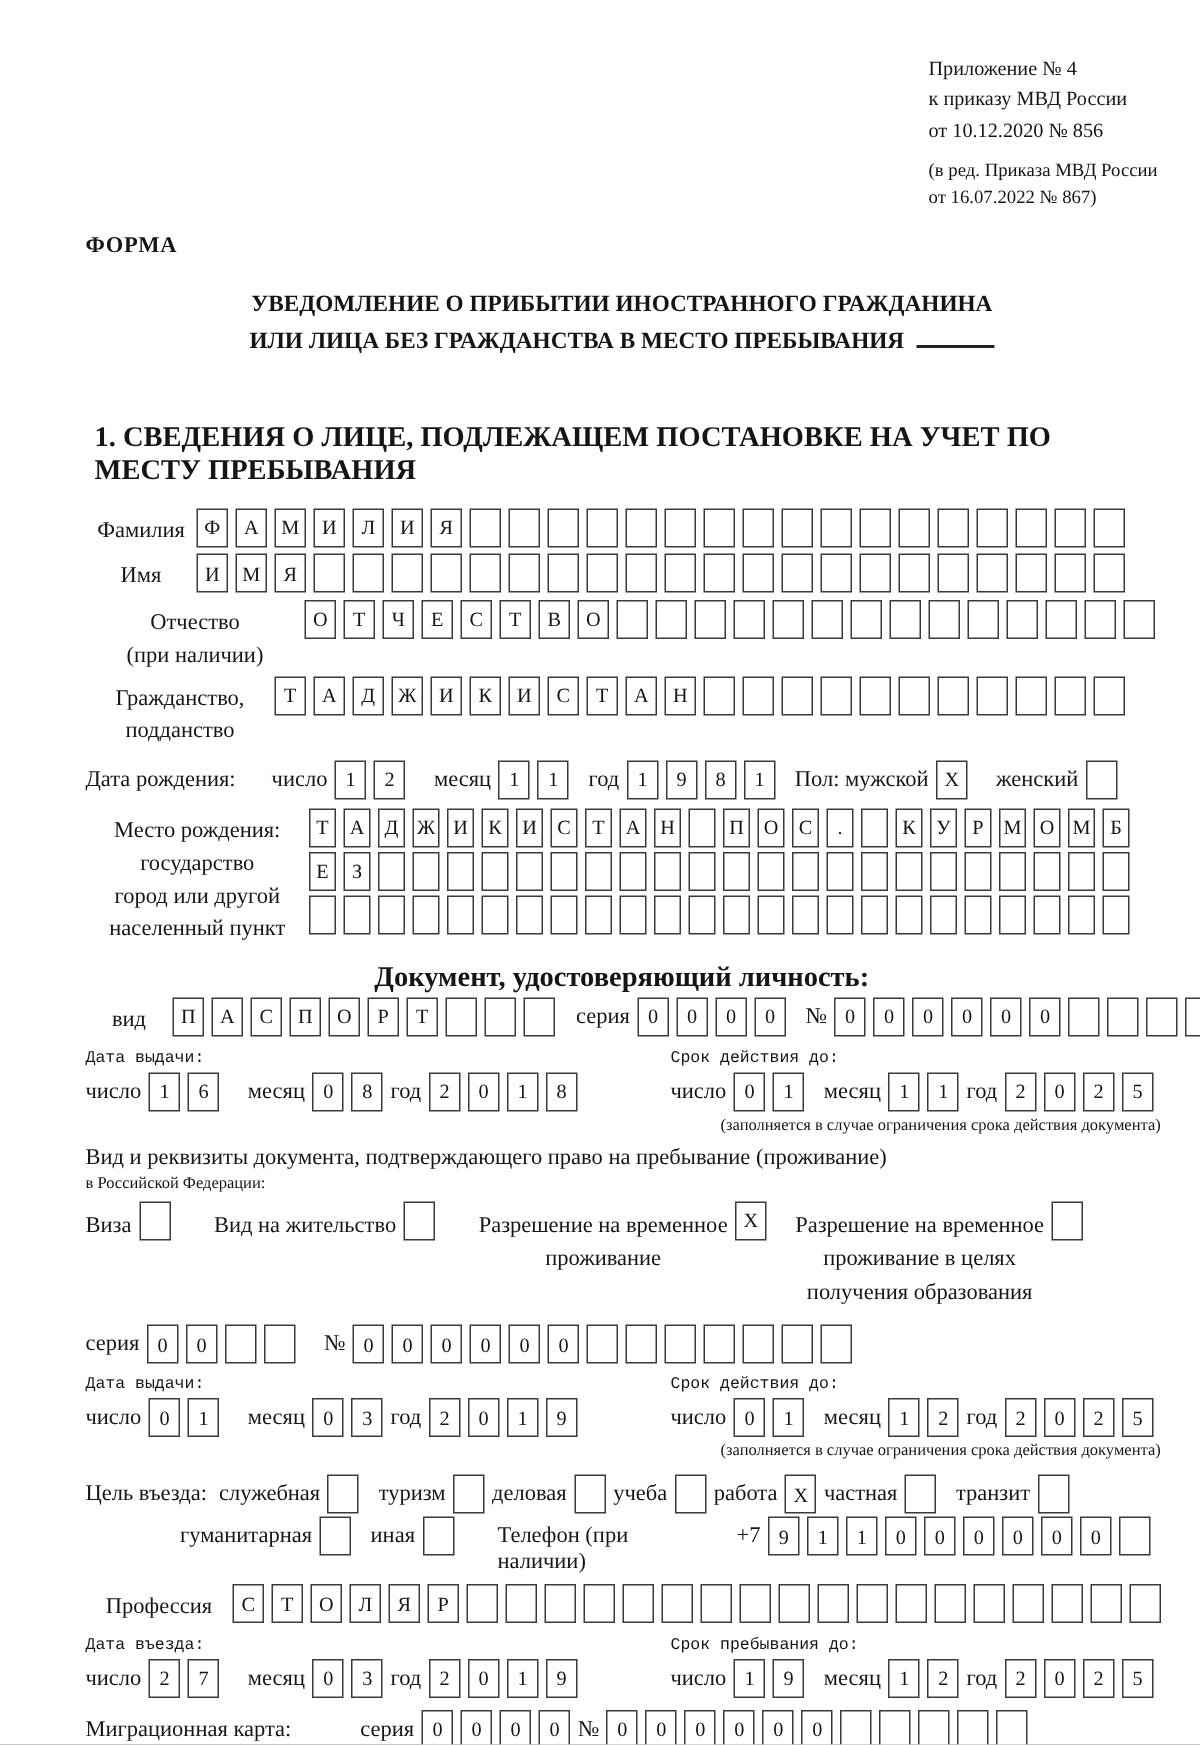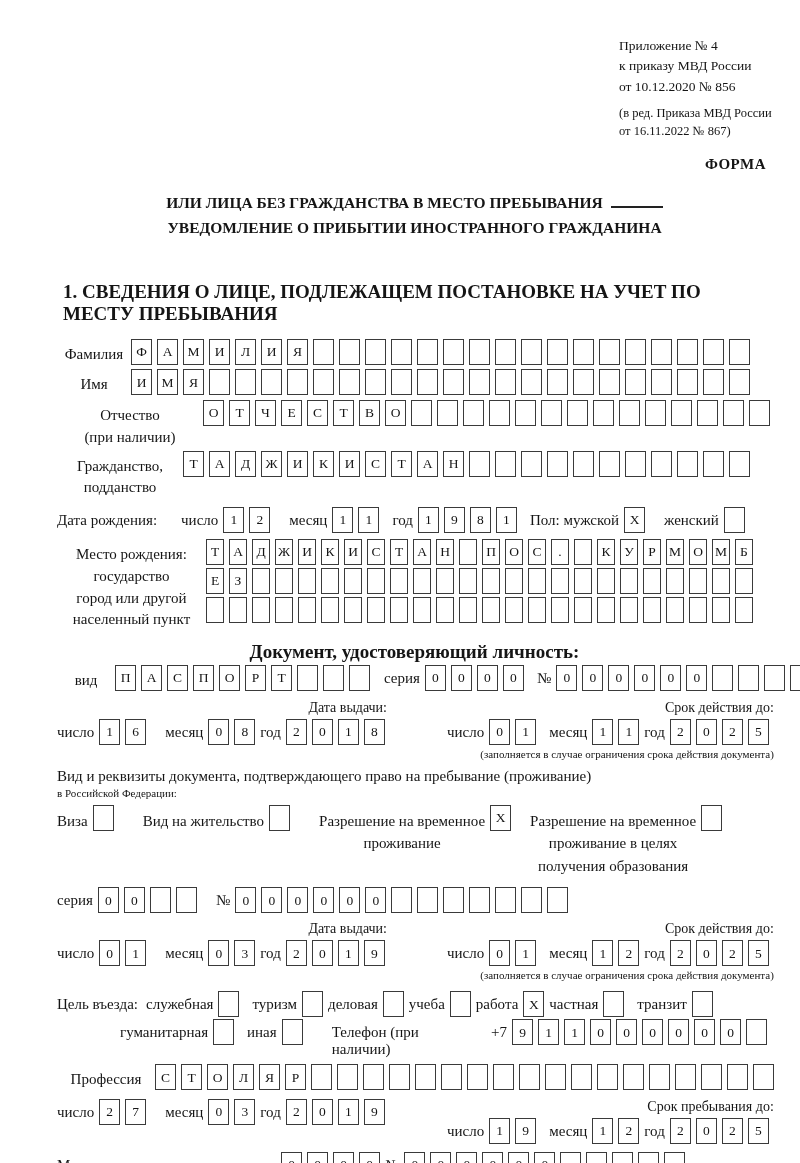--- a/index.html
+++ b/index.html
@@ -6,21 +6,21 @@
   html,body { background:#9a9a9a; }
   .page {
     width:800px; height:1163px; margin:0 auto; background:#ffffff;
     font-family:"Liberation Serif","DejaVu Serif",serif; color:#151515;
     padding:36px 28px 16px 57px; position:relative; overflow:hidden;
   }
   
   .hdr-block { margin-left:562px; }
   .hdr-line { font-size:13.5px; line-height:1.5; }
   .hdr-sub  { font-size:12.5px; line-height:1.45; margin-top:7px; }
-  .form-label { font-weight:bold; font-size:15px; text-align:right; margin-top:16px; margin-right:6px; letter-spacing:.5px; }
+  .form-label { font-weight:bold; font-size:15px; text-align:left; margin-top:16px; margin-right:6px; letter-spacing:.5px; }
   
   .title { text-align:center; font-weight:bold; font-size:15.5px; line-height:1.6; margin-top:18px; }
   .uline { display:inline-block; width:52px; border-bottom:2px solid #222; height:0.85em; margin-left:8px; }
   .sec1 { font-weight:bold; font-size:19px; margin-top:40px; margin-left:6px; }
   
   .frow { display:flex; align-items:flex-start; margin-top:4px;text-align:center; }
   .lbl { flex:0 0 auto; font-size:15px; padding-top:5px; line-height:1.45; }
   .cells { display:flex; gap:5px; flex:0 0 auto; }
   .cells.inline { display:inline-flex; vertical-align:middle; margin:0 5px; }
   .cell {
@@ -34,21 +34,21 @@
   .w149 { width:149px; } .w58 { width:58px; }
   .stack { display:flex; flex-direction:column; gap:3px; }
   
   .inlbl { font-size:15px; padding-top:5px; }
   .gap-s { margin-left:8px; } .gap-m { margin-left:14px; } .gap-l { margin-left:24px; }
   
   .dg-row { display:flex; margin-top:8px; }
   .dg { display:flex; flex-direction:column; }
   .dg-left { flex:0 0 390px; }
   .dg-right { flex:1 1 auto; }
-  .dg-head { font-size:14px; text-align:right; margin-bottom:3px; }
+  .dg-head { font-size:11px; text-align:left; margin-bottom:3px;font-family:Liberation Mono, monospace; }
   .dg-left .dg-head { margin-right:60px; }
   .dg-line { display:flex; align-items:flex-start; }
   .dg-line .inlbl { padding-top:5px; }
   .dg-note { font-size:11px; margin-top:3px; text-align:right; }
   
   .permit-row { display:flex; align-items:flex-start; margin-top:6px; }
   .permit-lbl { font-size:15px; padding-top:5px; text-align:center; line-height:1.5; }
   .left-al { text-align:left; }
   
   .purpose-row { display:flex; align-items:flex-start; margin-top:10px; }
@@ -59,28 +59,28 @@
 <body>
 
 <div class="page">
 
   <div class="hdr-block">
     <div class="hdr-line">Приложение № 4</div>
     <div class="hdr-line">к приказу МВД России</div>
     <div class="hdr-line">от 10.12.2020 № 856</div>
     <div class="hdr-sub">
       <div>(в ред. Приказа МВД России</div>
-      <div>от 16.11.2022 № 867)</div>
+      <div>от 16.07.2022 № 867)</div>
     </div>
   </div>
   <div class="form-label">ФОРМА</div>
 
   <div class="title">
+    <div>УВЕДОМЛЕНИЕ О ПРИБЫТИИ ИНОСТРАННОГО ГРАЖДАНИНА</div>
     <div><span>ИЛИ ЛИЦА БЕЗ ГРАЖДАНСТВА В МЕСТО ПРЕБЫВАНИЯ</span><span class="uline"></span></div>
-    <div>УВЕДОМЛЕНИЕ О ПРИБЫТИИ ИНОСТРАННОГО ГРАЖДАНИНА</div>
   </div>
 
   <div class="sec1">1. СВЕДЕНИЯ О ЛИЦЕ, ПОДЛЕЖАЩЕМ ПОСТАНОВКЕ НА УЧЕТ ПО МЕСТУ ПРЕБЫВАНИЯ</div>
 
   <div class="frow mt14">
     <div class="lbl w74">Фамилия</div>
     <div class="cells">
         <span class="cell">Ф</span>
         <span class="cell">А</span>
         <span class="cell">М</span>
@@ -587,20 +587,21 @@
         <span class="cell"></span>
         <span class="cell"></span>
         <span class="cell"></span>
         <span class="cell"></span>
         <span class="cell"></span>
       </div>
   </div>
 
   <div class="dg-row">
     <div class="dg dg-left">
+      <div class="dg-head">Дата въезда:</div>
       <div class="dg-line">
         <span class="inlbl">число</span>
         <span class="cells inline">
             <span class="cell">2</span>
             <span class="cell">7</span>
           </span>
         <span class="inlbl gap-m">месяц</span>
         <span class="cells inline gap-s">
             <span class="cell">0</span>
             <span class="cell">3</span>

